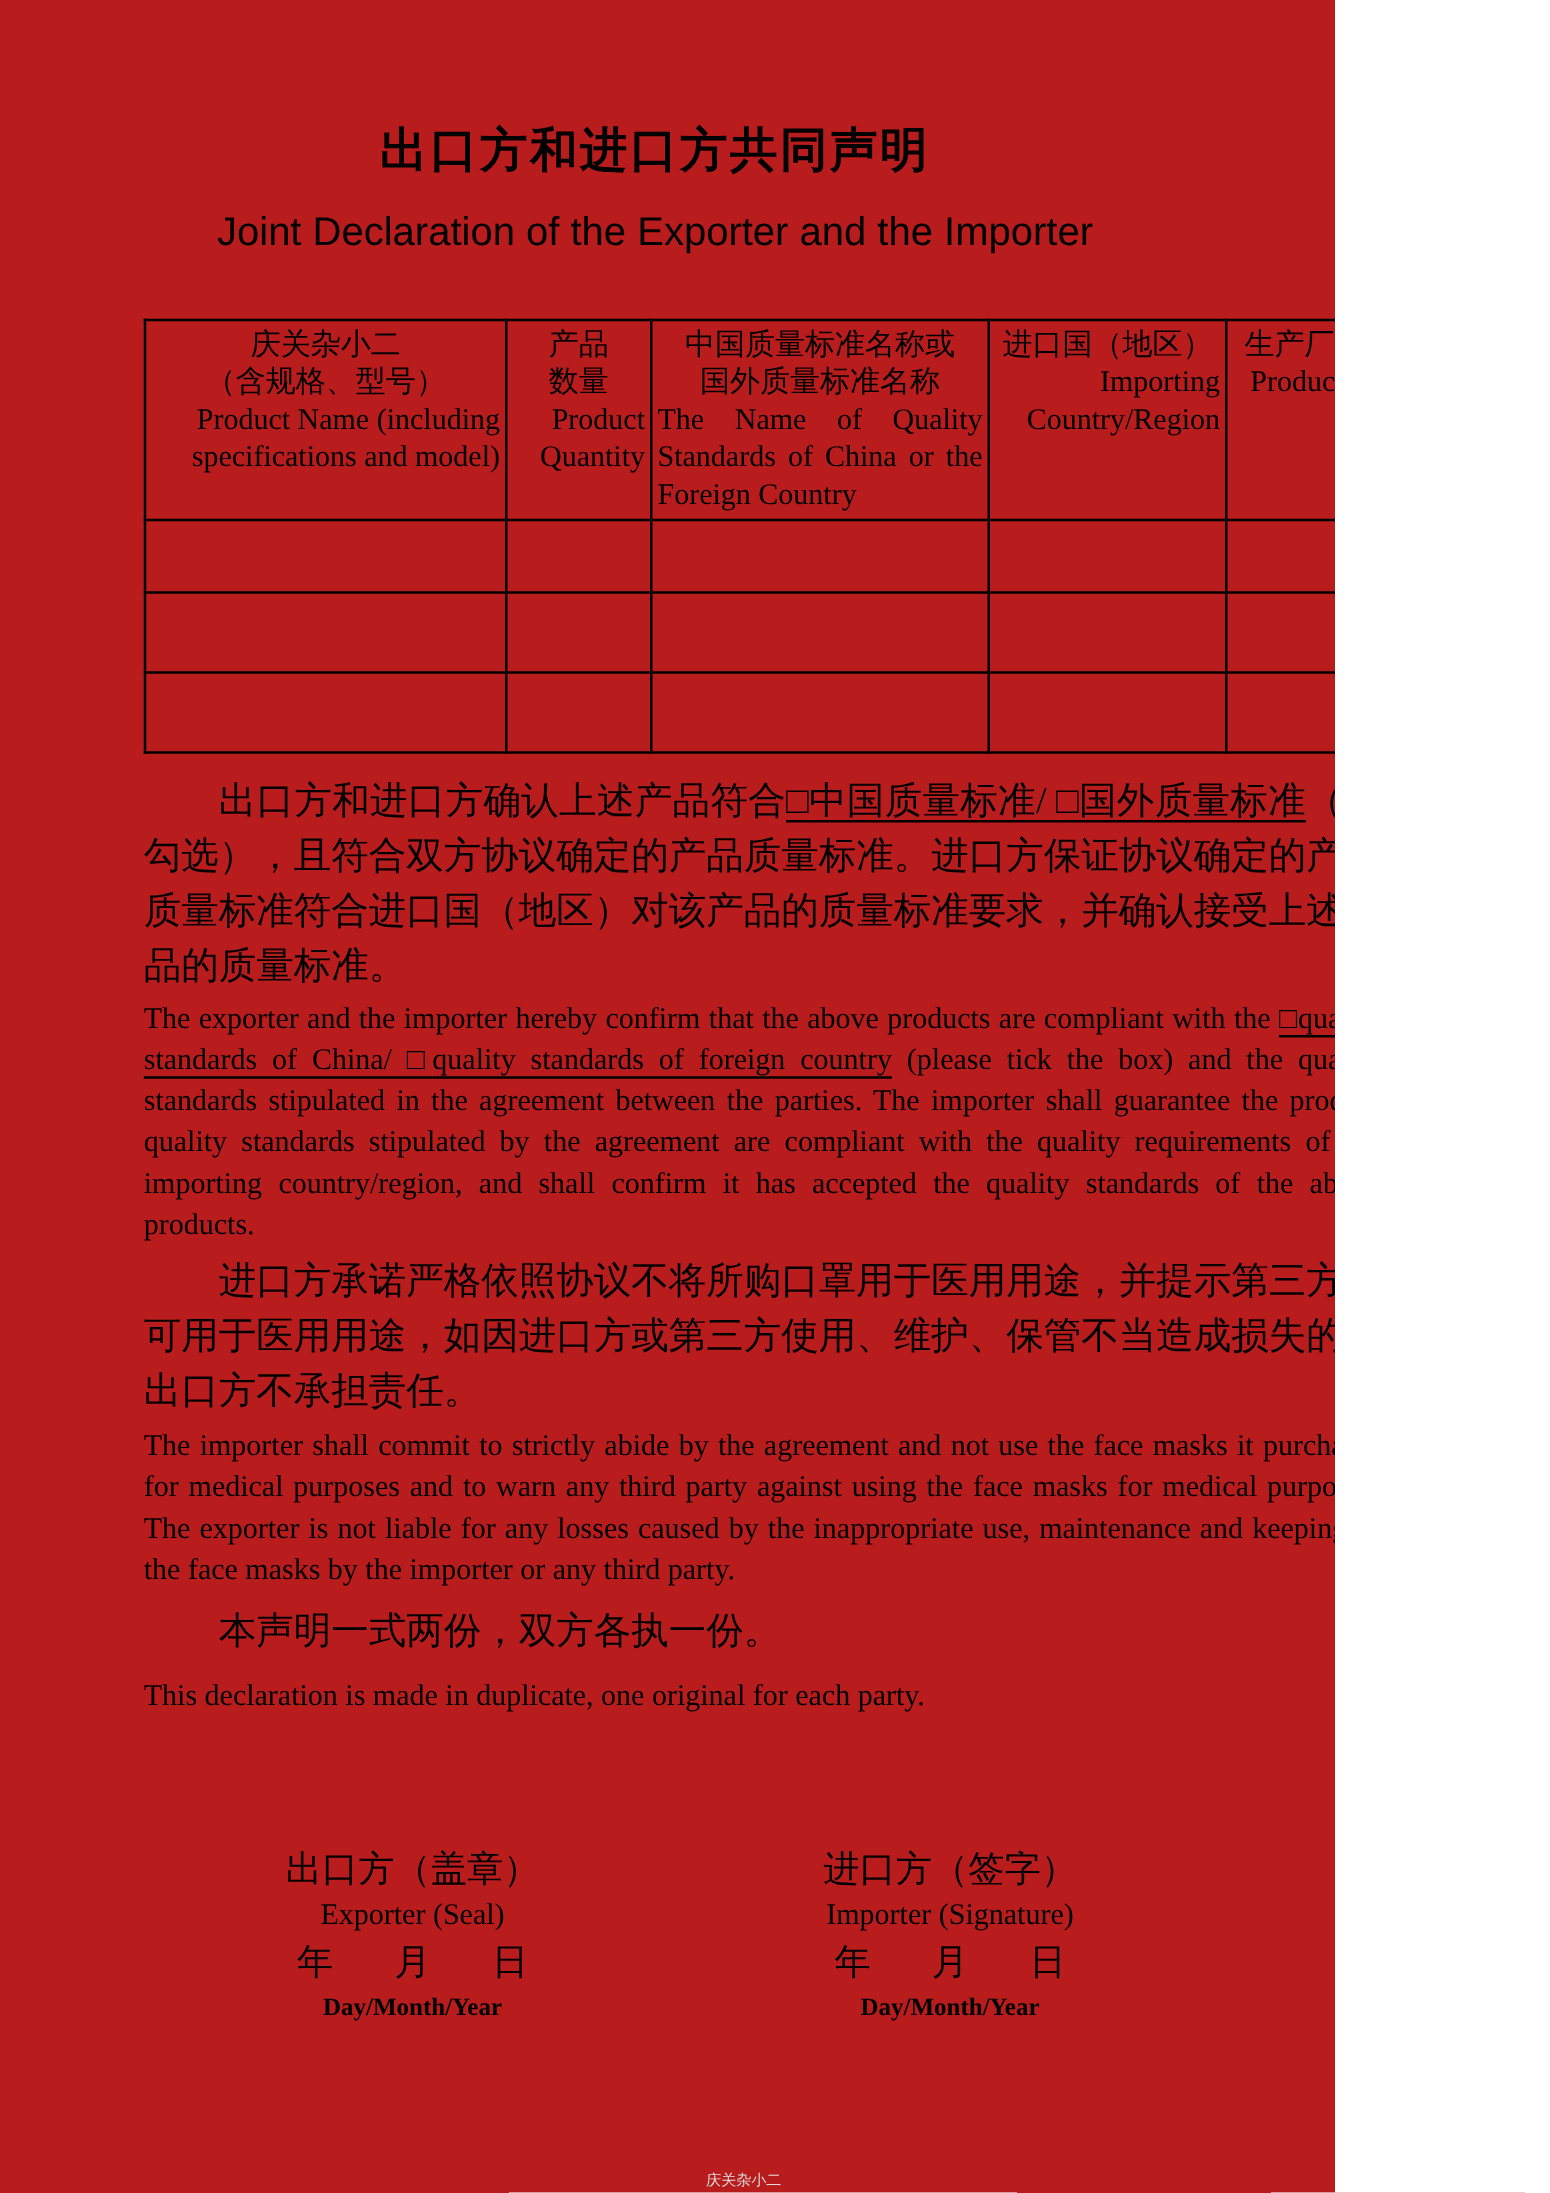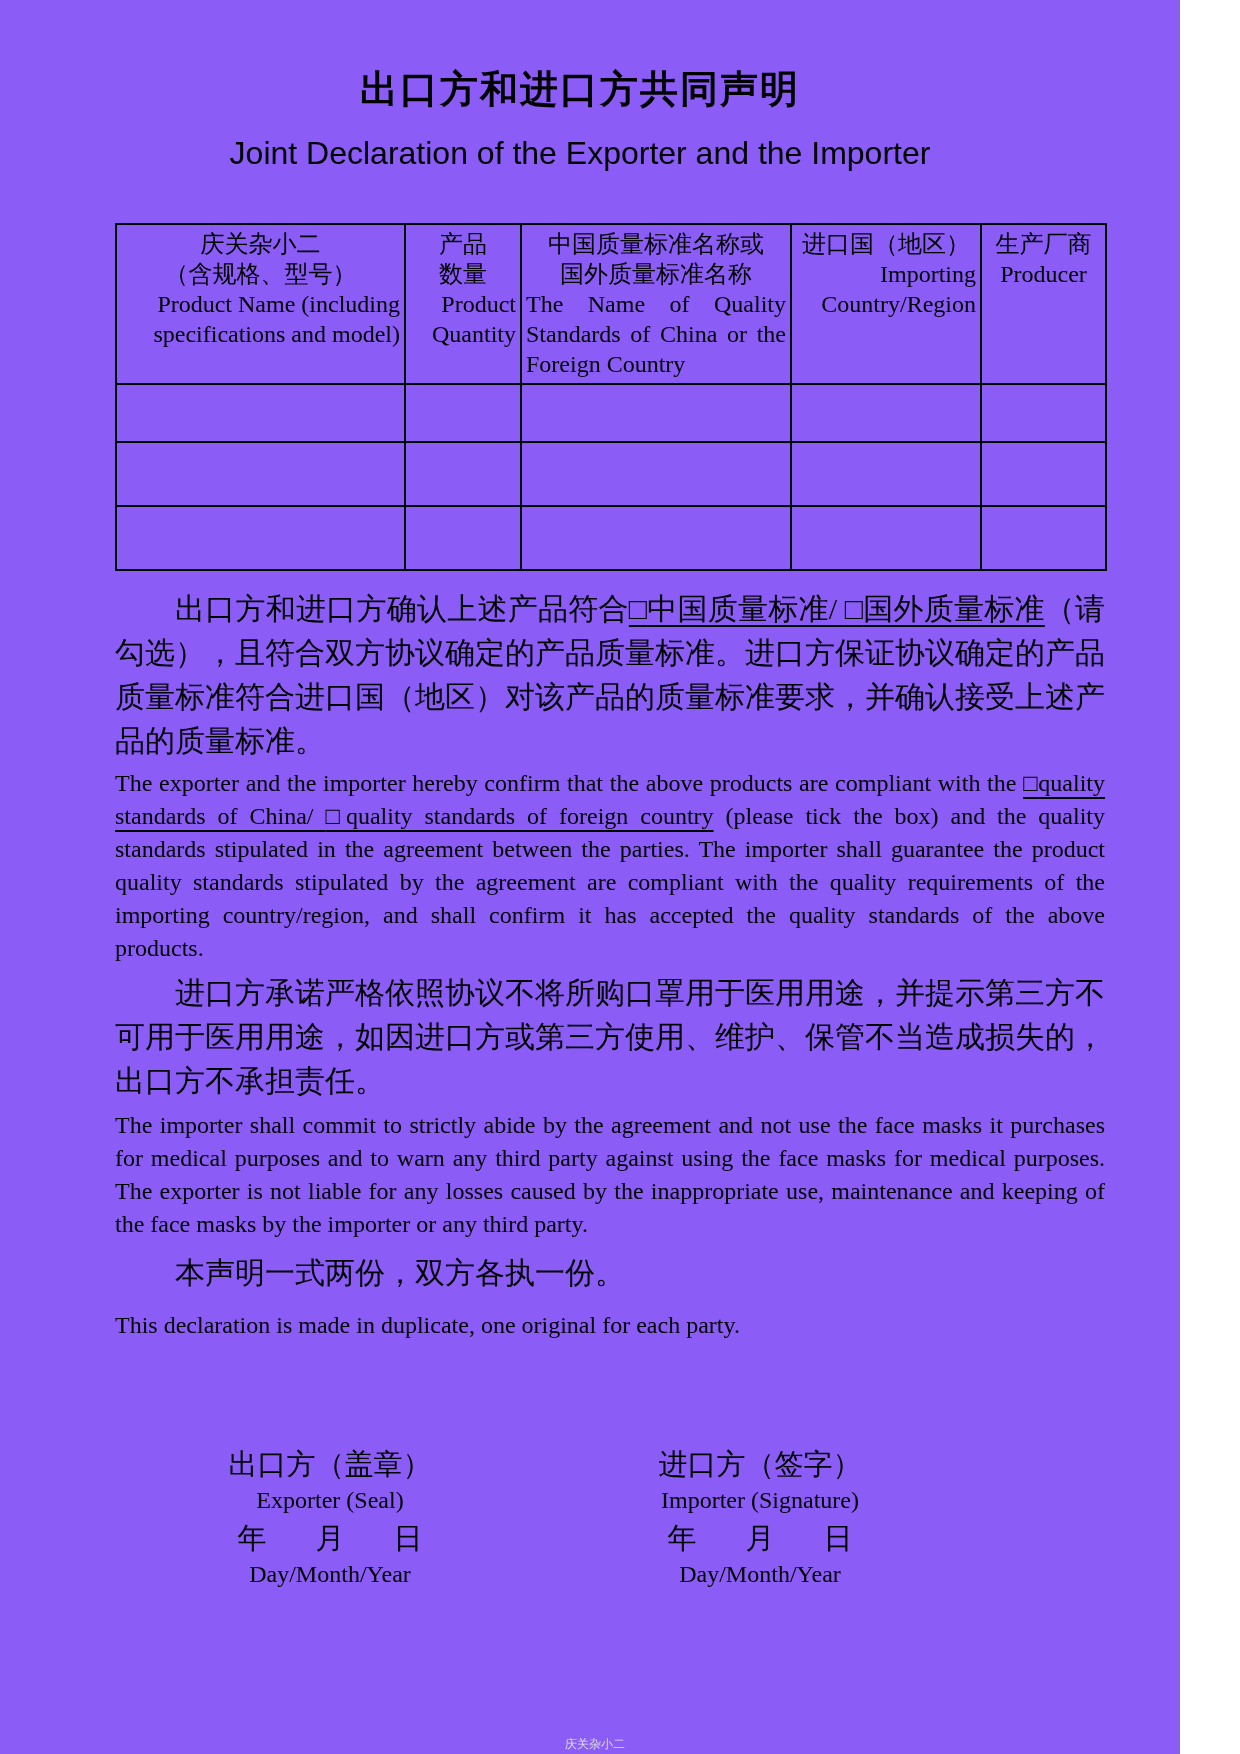--- a/index.html
+++ b/index.html
@@ -1,19 +1,19 @@
 <!DOCTYPE html>
 <html><head>
 <meta charset="utf-8">
 <style>
   html,body { margin:0; padding:0; background:#ffffff; }
   .page {
-    position:relative; width:1180px; height:1754px; background:#8b5cf6;
+    position:relative; width:1068px; height:1754px; background:#b91c1c;
     color:#000; font-family:"Liberation Serif", serif; overflow:hidden;
-    box-sizing:border-box; padding:68px 135px 0 115px;
+    box-sizing:border-box; padding:100px 135px 0 115px;
   }
   .title-zh {
     font-family:"Liberation Sans", sans-serif; font-weight:700;
     font-size:38px; line-height:1.15; text-align:center; letter-spacing:2px;
   }
   .title-en {
     font-family:Liberation Sans, sans-serif; font-size:32px; line-height:1.15;
     text-align:center; margin-top:23px;
   }
   table.products {
@@ -46,21 +46,21 @@
   .mt-p3en { margin-top:14px; }
   u { text-underline-offset:6px; text-decoration-thickness:2px; }
   .sign-row { display:flex; margin-top:102px; width:990px; }
   .sign-col { width:430px; text-align:center; }
   .sign-zh { font-size:29px; line-height:40px; }
   .sign-en { font-size:24px; line-height:32px; }
   .date-row {
     display:flex; justify-content:space-between; width:185px;
     margin:2px auto 0; font-size:29px; line-height:40px;
   }
-  .date-en { font-size:24px; line-height:32px; }
+  .date-en { font-size:20px; line-height:32px;font-weight:bold; }
   .watermark {
     position:absolute; left:552px; top:1736px; font-size:12px;
     color:#dedede; font-family:"Liberation Sans", sans-serif;margin-left:13px;
   }
 </style>
 </head>
 <body>
 
 <div class="page">
 

